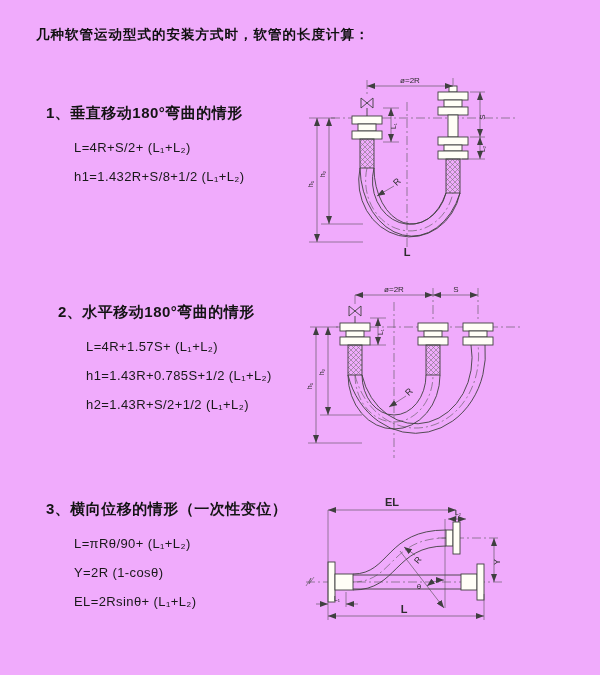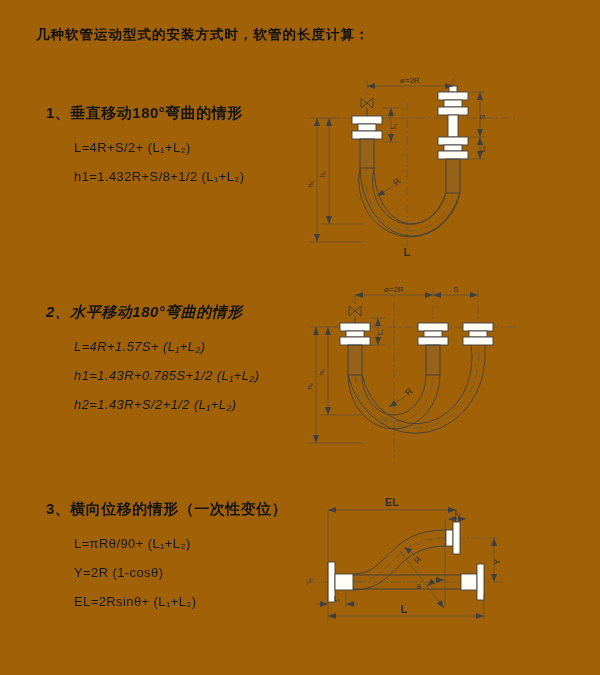--- a/index.html
+++ b/index.html
@@ -1,23 +1,23 @@
 <!DOCTYPE html>
 <html><head>
 <meta charset="utf-8">
 <style>
   html,body{margin:0;padding:0;}
   body{width:600px;height:675px;position:relative;background:#fffef6;
        font-family:"Liberation Sans","DejaVu Sans",sans-serif;color:#1d1d1d;overflow:hidden;}
-  .page{position:absolute;inset:0;background:#a16207;}
+  .page{position:absolute;inset:0;background:#f0abfc;}
   .doc-title{position:absolute;left:36px;top:26px;font-size:13.5px;font-weight:bold;
              letter-spacing:1px;color:#111;}
   .section{position:absolute;}
   .sec1{left:46px;top:104px;}
-  .sec2{left:46px;top:303px;font-style:italic;}
+  .sec2{left:58px;top:303px;}
   .sec3{left:46px;top:500px;}
   .sec-heading{font-size:15px;font-weight:bold;color:#141414;letter-spacing:0.5px;line-height:18px;}
   .formulas{margin-left:28px;margin-top:11px;}
   .formula{font-size:13px;line-height:29px;color:#191919;letter-spacing:0.4px;white-space:nowrap;}
   svg{position:absolute;overflow:visible;}
   .d1{left:305px;top:72px;}
   .d2{left:306px;top:280px;}
   .d3{left:298px;top:494px;}
   svg text{fill:#2c2c2c;font-family:"Liberation Sans","DejaVu Sans",sans-serif;}
   .geo{stroke:#3f3f3f;stroke-width:0.9;fill:none;}

